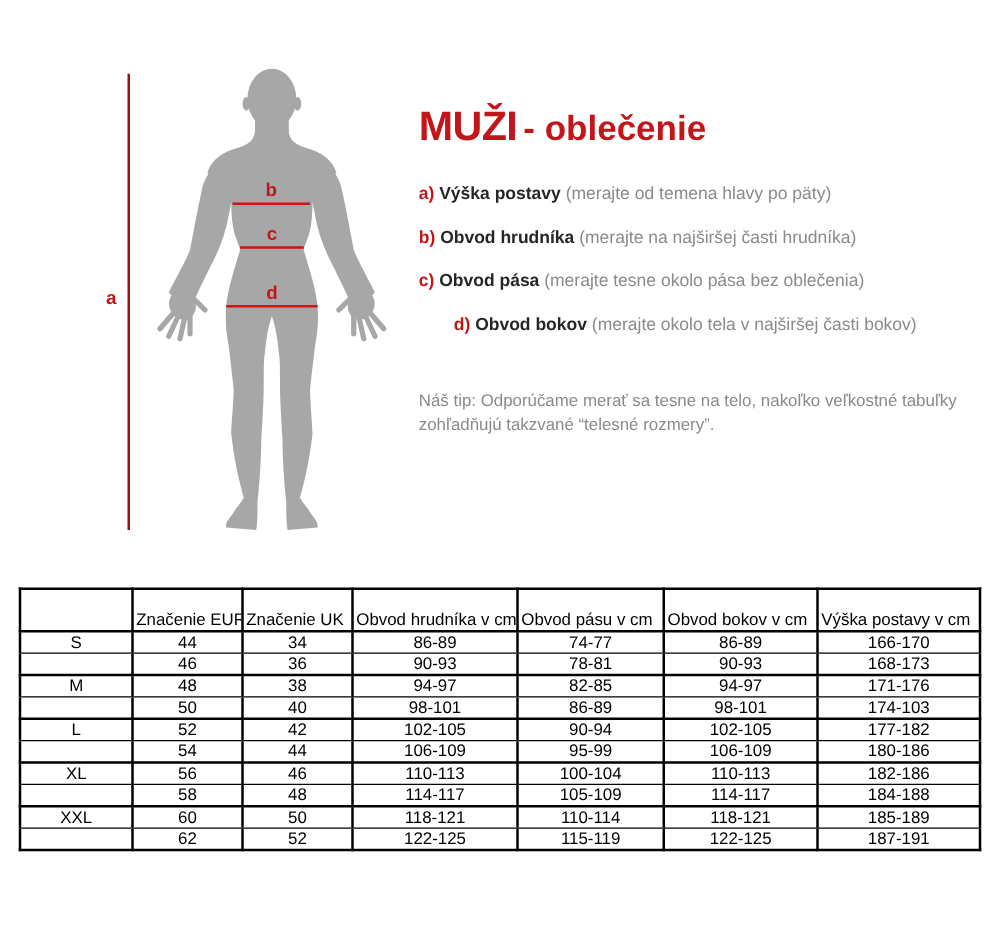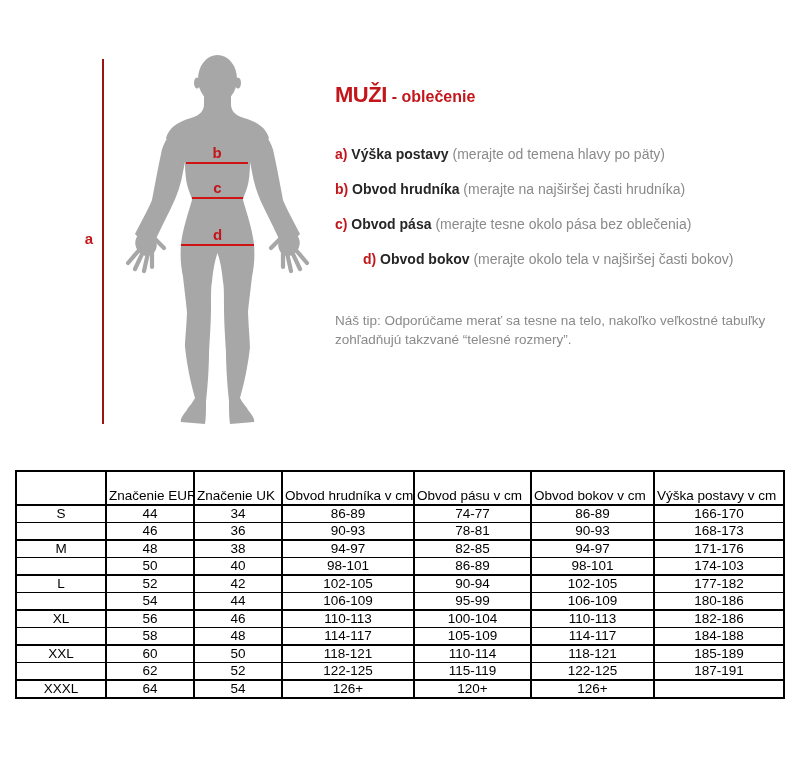--- a/index.html
+++ b/index.html
@@ -9,22 +9,22 @@
   }
   
   .silhouette { position:absolute; left:125px; top:52px; width:186px; height:376px; }
   .vline-a { position:absolute; left:102px; top:59px; width:1.5px; height:365px; }
   .hline { position:absolute; height:2px; }
   .mlabel {
     position:absolute; font-weight:bold; font-size:15px; text-align:center; line-height:15px;
   }
   
   .title { position:absolute; left:335px; top:82px; white-space:nowrap; font-weight:bold; }
-  .title .main { font-size:22px; letter-spacing:-0.5px; }
-  .title .sub  { font-size:16px; margin-left:5px; }
+  .title .main { font-size:33px; letter-spacing:-0.5px; }
+  .title .sub  { font-size:28px; margin-left:5px; }
   .m-item { position:absolute; left:335px; font-size:14px; white-space:nowrap; color:#8a8a8a; }
   .m-item .mk { font-weight:bold; }
   .m-item .mn { font-weight:bold; color:#262626; }
   .m-item .mo { font-weight:normal; color:#8a8a8a; }
   .tip {
     position:absolute; left:335px; top:311px; width:452px; margin:0;
     font-size:13.5px; line-height:19px; color:#8a8a8a;
   }
   
   table.size {
@@ -254,25 +254,16 @@
         </tr>
         <tr class="group-end">
           <td></td>
           <td>62</td>
           <td>52</td>
           <td>122-125</td>
           <td>115-119</td>
           <td>122-125</td>
           <td>187-191</td>
         </tr>
-        <tr>
-          <td>XXXL</td>
-          <td>64</td>
-          <td>54</td>
-          <td>126+</td>
-          <td>120+</td>
-          <td>126+</td>
-          <td></td>
-        </tr>
       </tbody>
   </table>
 
 </div>
 
 </body></html>

